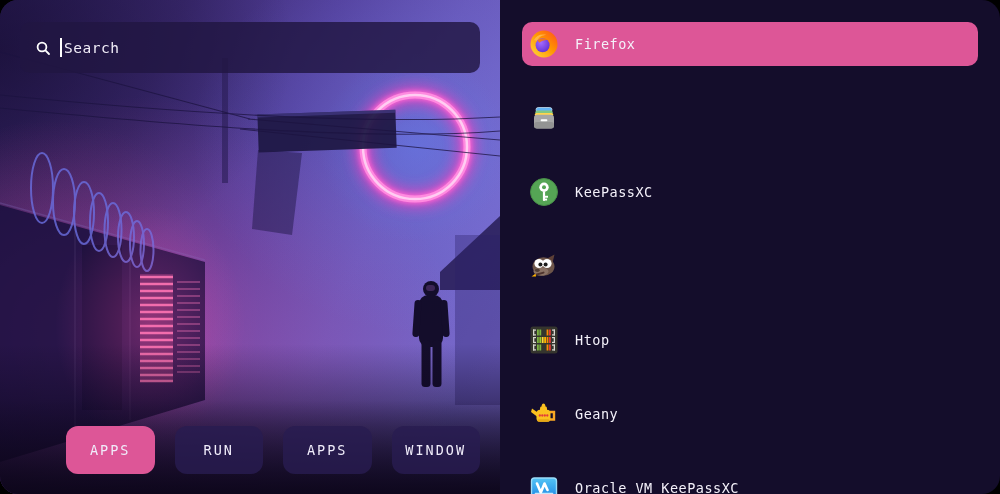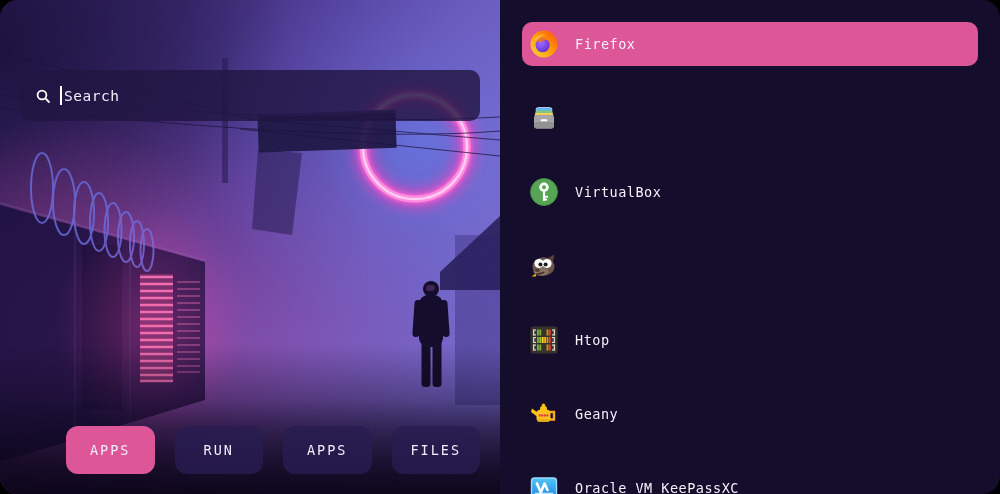--- a/index.html
+++ b/index.html
@@ -17,21 +17,21 @@
       radial-gradient(420px 320px at 0% 10%, rgba(16,9,40,.55), rgba(16,9,40,0) 70%),
       linear-gradient(113deg, #2c1d58 0%, #3c2a72 26%, #53409c 48%, #6757b8 66%, #7365c7 82%, #7c6ed0 100%);
   }
   .scene svg.backdrop { position:absolute; left:0; top:0; }
   .scene .ground-fade { position:absolute; left:0; bottom:0; width:500px; height:150px;
     background:linear-gradient(to bottom, rgba(14,7,30,0) 0%, rgba(14,7,30,.55) 55%, rgba(11,5,24,.85) 100%); }
 
   
   .search { position:absolute; left:20px; top:22px; width:460px; height:51px;
     background:rgba(33,22,66,.82); border-radius:10px; display:flex; align-items:center;
-    padding:0 15px;margin-top:48px; }
+    padding:0 15px; }
   .search .s-icon { width:16px; height:16px; margin-right:9px; flex:0 0 auto; display:flex; }
   .caret { width:2px; height:19px; background:#fff; margin-right:2px; animation:blink 1.1s steps(1) infinite; }
   @keyframes blink { 50% { opacity:0; } }
   .search input { flex:1; background:transparent; border:none; outline:none;
     color:#fff; font:14.5px "DejaVu Sans Mono","Liberation Mono",monospace; letter-spacing:.5px; }
   .search input::placeholder { color:#f1edf8; opacity:1; }
 
   
   .tabs { position:absolute; left:20px; bottom:20px; width:460px; display:flex; gap:20px; }
   .tab { width:100px; height:48px; border-radius:12px; background:rgba(40,28,80,.82);
@@ -149,21 +149,21 @@
           </svg>
       </span>
       <span class="caret"></span>
       <input type="text" placeholder="Search" style="">
     </div>
 
     <div class="tabs">
         <div class="tab active">APPS</div>
         <div class="tab">RUN</div>
         <div class="tab">APPS</div>
-        <div class="tab">FILES</div>
+        <div class="tab">WINDOW</div>
       </div>
   </div>
 
   <div class="app-list">
       <div class="app-row selected">
         <span class="app-icon">
           <svg viewBox="0 0 32 32">
             <defs>
               <linearGradient id="fxO" x1="1" y1="0" x2="0" y2="1">
                 <stop offset="0" stop-color="#ff4e1d"></stop>
@@ -200,21 +200,21 @@
           <svg viewBox="0 0 32 32">
             <circle cx="16" cy="16" r="13.5" fill="#55a555"></circle>
             <circle cx="16" cy="16" r="13.5" fill="none" stroke="#478c47" stroke-width="1"></circle>
             <circle cx="16" cy="11.3" r="4.7" fill="#fff"></circle>
             <circle cx="16" cy="11.3" r="2" fill="#55a555"></circle>
             <rect x="14.9" y="15.4" width="2.2" height="9.6" rx="1" fill="#fff"></rect>
             <rect x="16.6" y="19.8" width="3.4" height="1.9" fill="#fff"></rect>
             <rect x="16.6" y="22.6" width="2.5" height="1.9" fill="#fff"></rect>
           </svg>
         </span>
-        <span class="app-label">VirtualBox</span>
+        <span class="app-label">KeePassXC</span>
       </div>
       <div class="app-row">
         <span class="app-icon">
           <svg viewBox="0 0 32 32">
             <path d="M20 8 L26.5 4.5 L24.5 13 Z" fill="#5d4037"></path>
             <ellipse cx="15.5" cy="16.5" rx="11" ry="9.3" fill="#6d554a"></ellipse>
             <ellipse cx="13" cy="21.5" rx="7.5" ry="4.2" fill="#8a7265"></ellipse>
             <circle cx="11" cy="13.5" r="4.6" fill="#fff"></circle>
             <circle cx="19" cy="13.5" r="4.6" fill="#fff"></circle>
             <circle cx="12.4" cy="14.6" r="2" fill="#1c1c1c"></circle>

